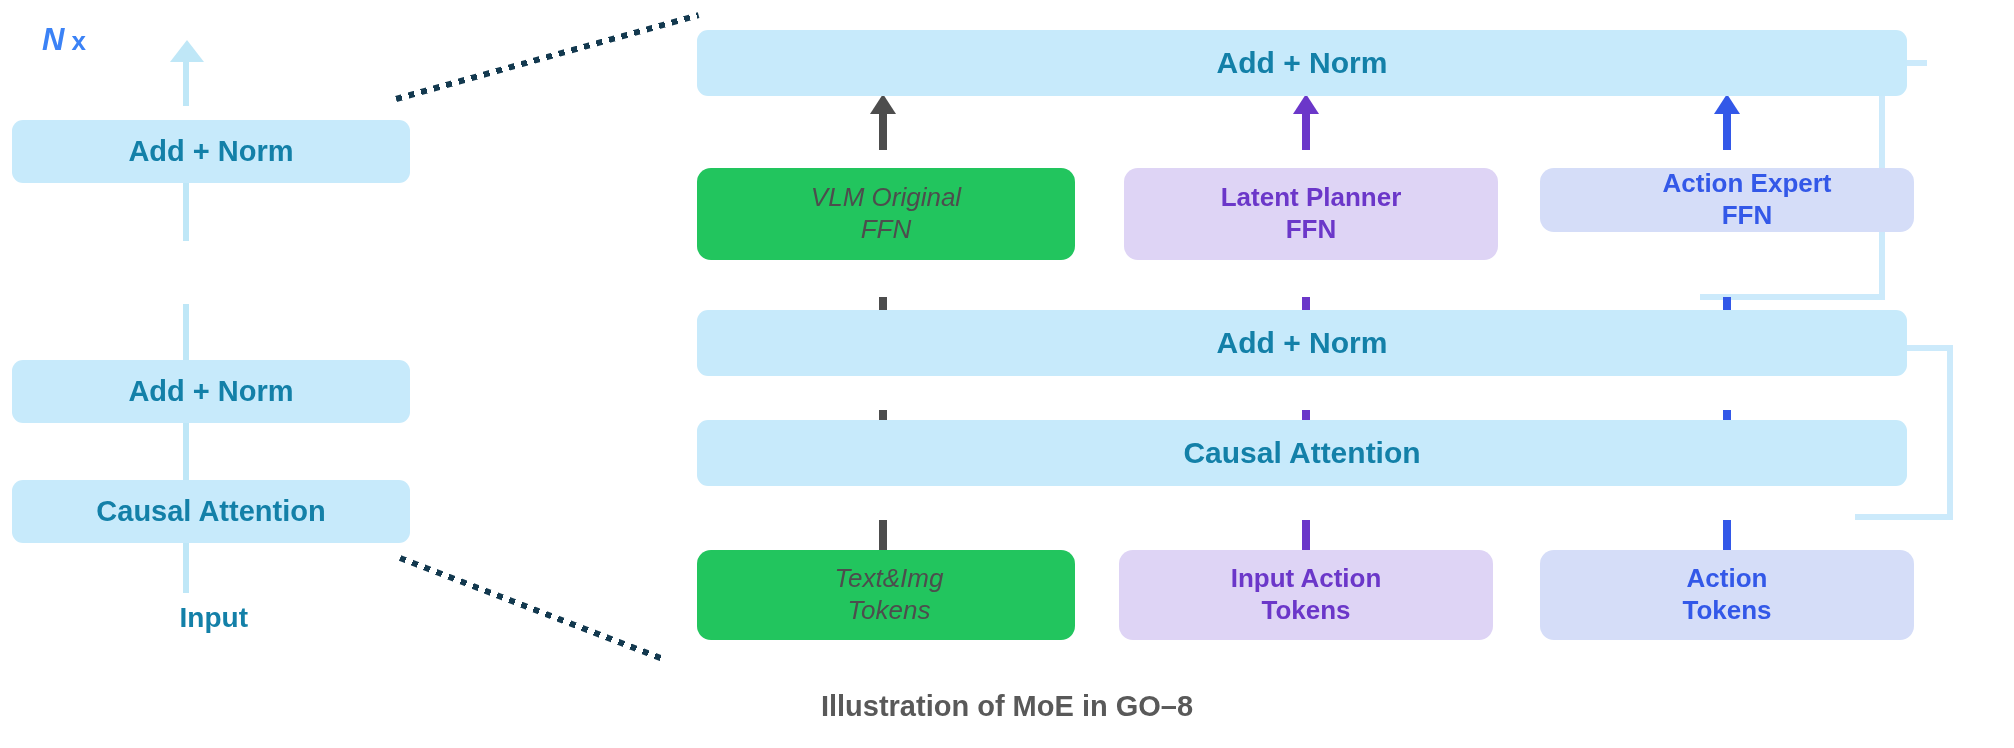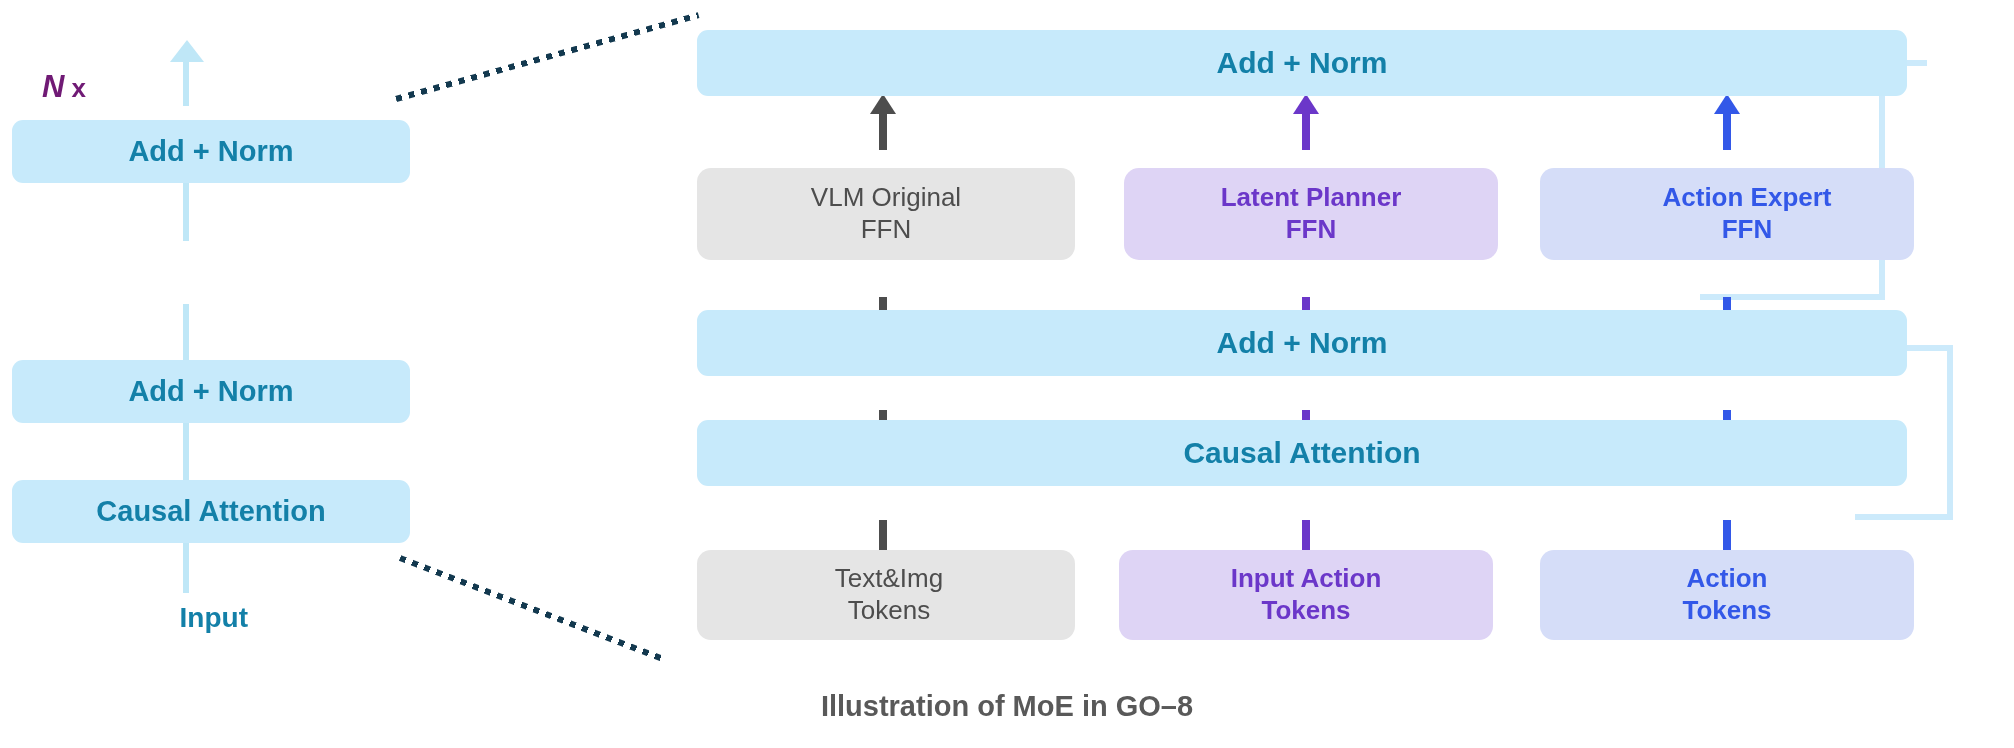--- a/index.html
+++ b/index.html
@@ -22,33 +22,32 @@
     display: flex;
     align-items: center;
     justify-content: center;
     text-align: center;
     border-radius: 14px;
     font-weight: bold;
     line-height: 1.22;
     white-space: pre-line;
   }
   .box.blue   { background: #c7eafb; color: #1380a8; border-radius: 11px; }
-  .box.grey   { background: #e5e5e5; color: #4d4d4d; font-weight: normal; }
+  .box.grey   { background: #22c55e; color: #4d4d4d; font-weight: normal; font-style: italic; }
   .box.purple { background: #ded4f5; color: #6b37c9; }
   .box.indigo { background: #d5ddf8; color: #3358e8; }
 
   
   #left-panel { position: absolute; left: 0; top: 0; width: 460px; height: 748px; }
 
   .lbl-nx {
     position: absolute;
     left: 42px; top: 22px;
     font-size: 31px; font-weight: bold;
-    color: #701a75;
-    margin-top: 47px;
+    color: #3b82f6;
   }
   .lbl-nx i { font-style: italic; }
   .lbl-nx span.x { font-style: normal; font-weight: bold; font-size: 26px; }
 
   .lbl-input {
     position: absolute;
     left: 128px; top: 602px;
     width: 120px; text-align: right;
     font-size: 28px; font-weight: bold; color: #1380a8;
   }
@@ -188,25 +187,25 @@
     <div class="arrowhead indigo-c" style="left:1714px; top:94px;"></div>
 
     <div class="box blue" style="left:697px; top:30px; width:1210px; height:66px; font-size:30px;">
       <span>Add + Norm</span>
     </div>
 
     <div class="box grey" style="left:697px; top:168px; width:378px; height:92px; font-size:26px;">
       <span>VLM Original
 FFN</span>
     </div>
-    <div class="box purple" style="left:1124px; top:168px; width:374px; height:92px; font-size:26px;border-radius:15px;">
+    <div class="box purple" style="left:1124px; top:168px; width:374px; height:92px; font-size:26px;">
       <span>Latent Planner
 FFN</span>
     </div>
-    <div class="box indigo" style="left:1540px; top:168px; width:374px; height:92px; font-size:26px;padding-left:40px;">
+    <div class="box indigo" style="left:1540px; top:168px; width:374px; height:64px; font-size:26px;padding-left:40px;">
       <span>Action Expert
 FFN</span>
     </div>
 
     <div class="box blue" style="left:697px; top:310px; width:1210px; height:66px; font-size:30px;">
       <span>Add + Norm</span>
     </div>
 
     <div class="box blue" style="left:697px; top:420px; width:1210px; height:66px; font-size:30px;">
       <span>Causal Attention</span>

